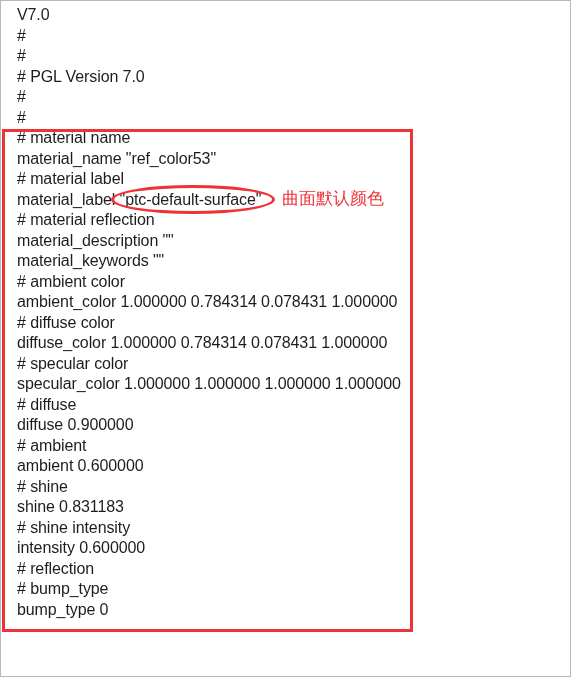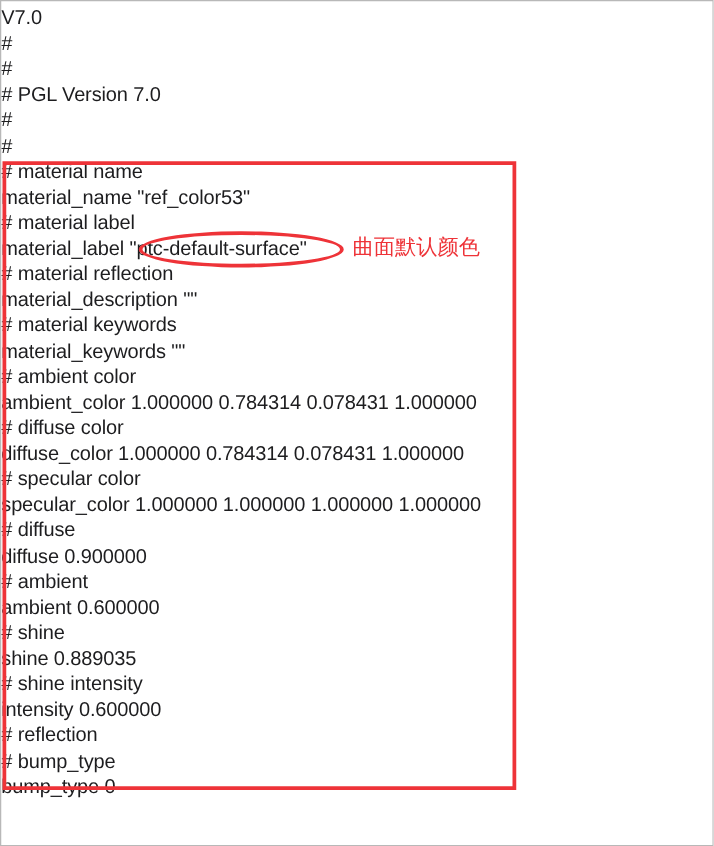--- a/index.html
+++ b/index.html
@@ -18,21 +18,21 @@
     border: 1px solid #b8b8b8;
     box-sizing: border-box;
     overflow: hidden;
   }
   
   #doc {
     position: absolute;
     left: 0;
     top: 0;
     width: 571px;
-    padding: 4px 0 0 0;
+    padding: 4px 0 0 16px;
     box-sizing: border-box;
     z-index: 1;
   }
   .line {
     height: 20.5px;
     line-height: 20.5px;
     font-size: 16px;
     color: #1d1d1f;
     white-space: pre;
     letter-spacing: -0.1px;
@@ -81,34 +81,33 @@
     <div class="line">#</div>
     <div class="line"># PGL Version 7.0</div>
     <div class="line">#</div>
     <div class="line">#</div>
     <div class="line"># material name</div>
     <div class="line">material_name "ref_color53"</div>
     <div class="line"># material label</div>
     <div class="line">material_label "ptc-default-surface"</div>
     <div class="line"># material reflection</div>
     <div class="line">material_description ""</div>
-    <div class="line"># material keywords</div>
     <div class="line">material_keywords ""</div>
     <div class="line"># ambient color</div>
     <div class="line">ambient_color 1.000000 0.784314 0.078431 1.000000</div>
     <div class="line"># diffuse color</div>
     <div class="line">diffuse_color 1.000000 0.784314 0.078431 1.000000</div>
     <div class="line"># specular color</div>
     <div class="line">specular_color 1.000000 1.000000 1.000000 1.000000</div>
     <div class="line"># diffuse</div>
     <div class="line">diffuse 0.900000</div>
     <div class="line"># ambient</div>
     <div class="line">ambient 0.600000</div>
     <div class="line"># shine</div>
-    <div class="line">shine 0.889035</div>
+    <div class="line">shine 0.831183</div>
     <div class="line"># shine intensity</div>
     <div class="line">intensity 0.600000</div>
     <div class="line"># reflection</div>
     <div class="line"># bump_type</div>
     <div class="line">bump_type 0</div>
   </div>
 
   <div id="annotations">
     <div class="anno-rect" style="left:1px; top:128px; width:411px; height:503px;"></div>
 

